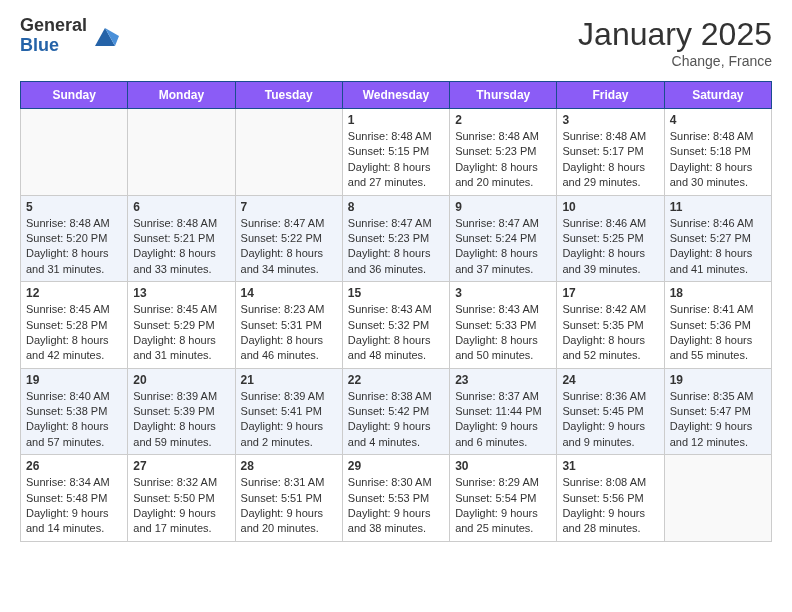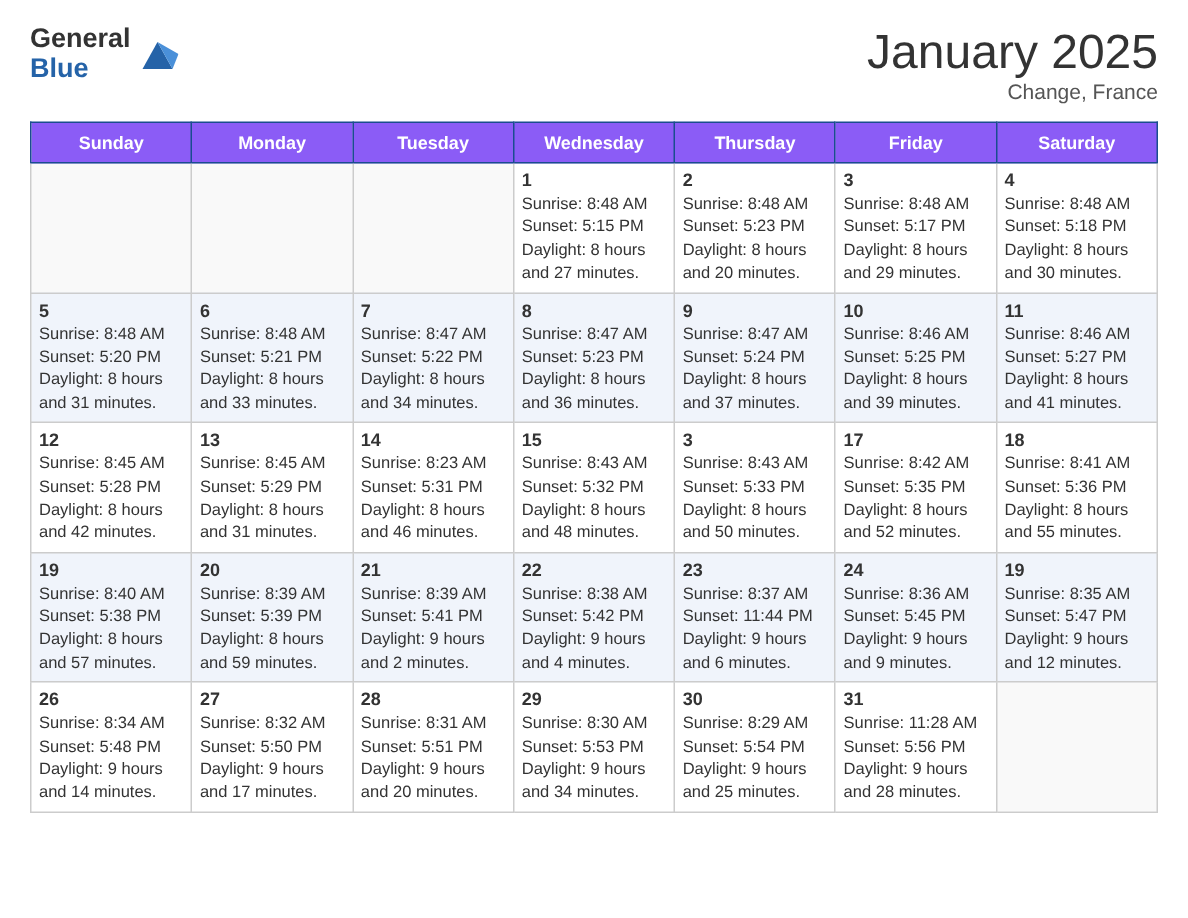--- a/index.html
+++ b/index.html
@@ -367,35 +367,35 @@
           <span>Sunrise: 8:31 AM</span><br>
           <span>Sunset: 5:51 PM</span><br>
           <span>Daylight: 9 hours and 20 minutes.</span>
         </div>
       </td>
           <td>
         <span class="day-number">29</span>
         <div class="day-info">
           <span>Sunrise: 8:30 AM</span><br>
           <span>Sunset: 5:53 PM</span><br>
-          <span>Daylight: 9 hours and 34 minutes.</span>
+          <span>Daylight: 9 hours and 38 minutes.</span>
         </div>
       </td>
           <td>
         <span class="day-number">30</span>
         <div class="day-info">
           <span>Sunrise: 8:29 AM</span><br>
           <span>Sunset: 5:54 PM</span><br>
           <span>Daylight: 9 hours and 25 minutes.</span>
         </div>
       </td>
           <td>
         <span class="day-number">31</span>
         <div class="day-info">
-          <span>Sunrise: 11:28 AM</span><br>
+          <span>Sunrise: 8:08 AM</span><br>
           <span>Sunset: 5:56 PM</span><br>
           <span>Daylight: 9 hours and 28 minutes.</span>
         </div>
       </td>
           <td class="empty"></td>
         </tr>
       </tbody>
   </table>
 </div>
 

